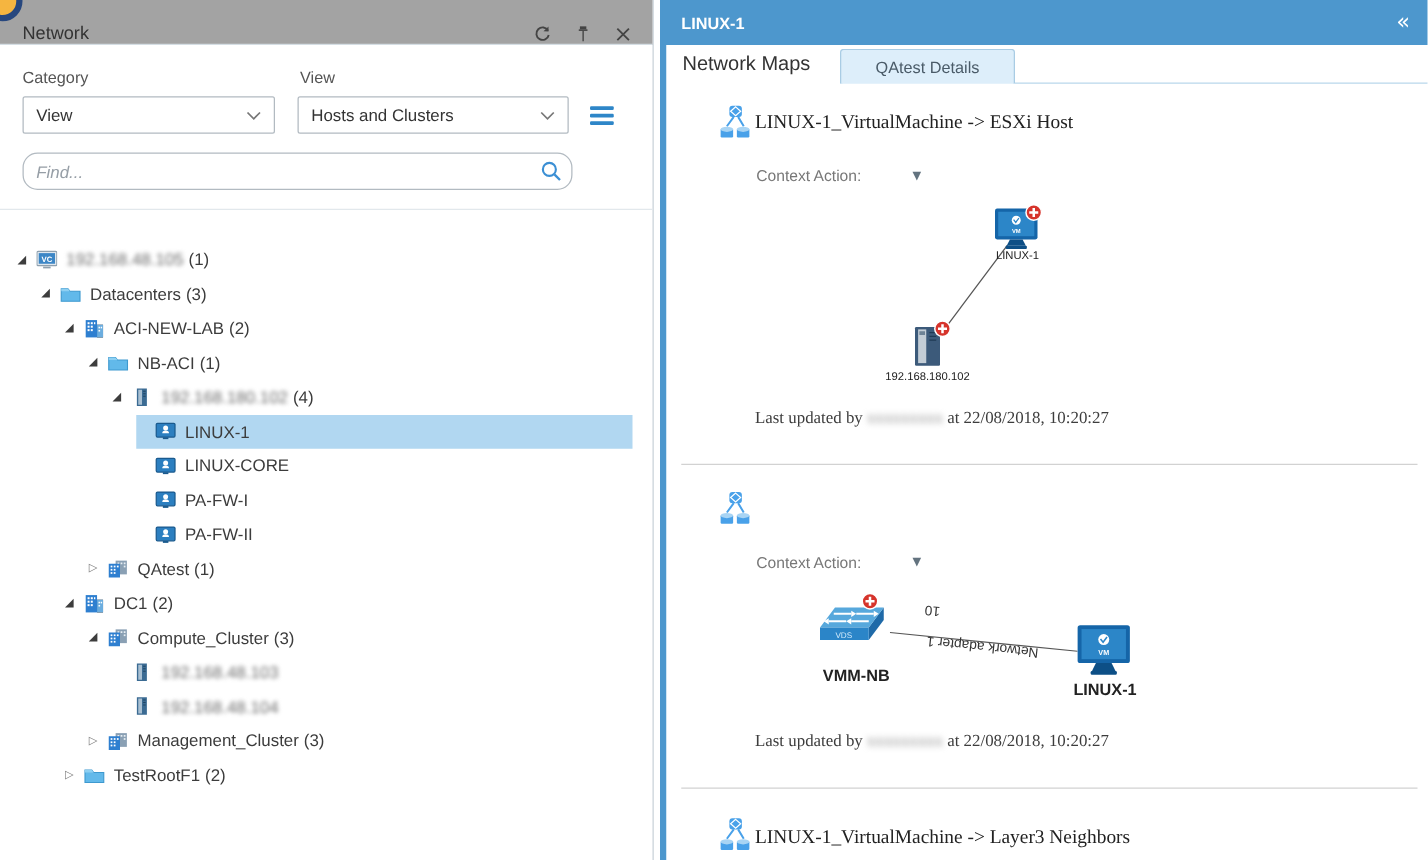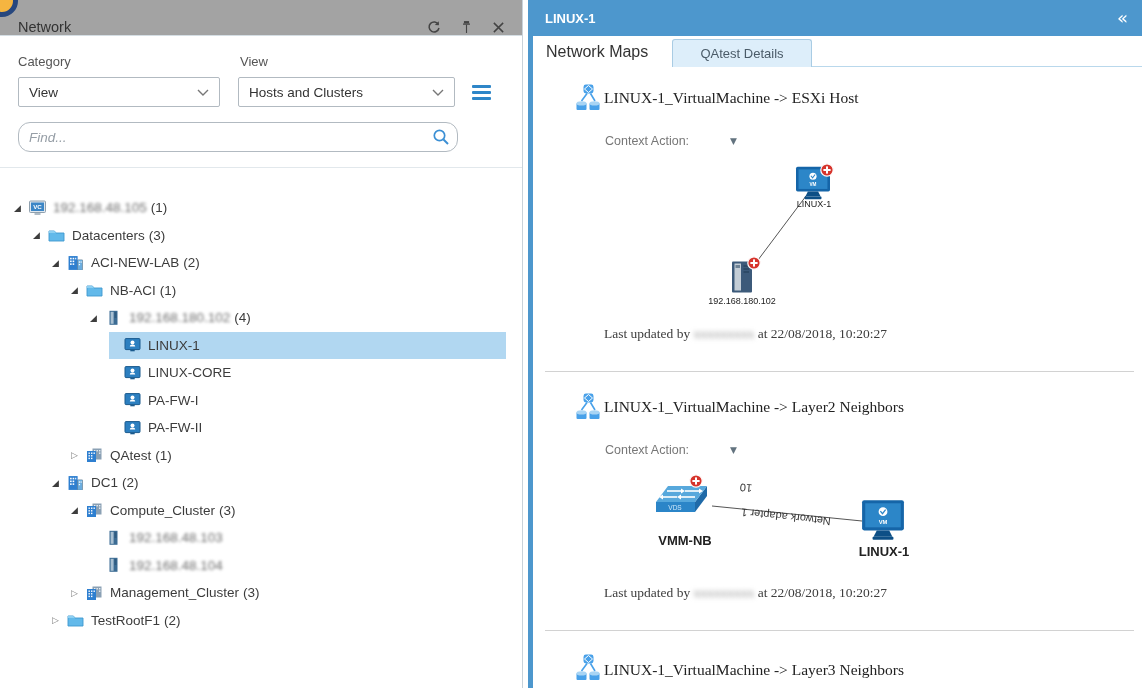--- a/index.html
+++ b/index.html
@@ -465,21 +465,20 @@
     <span>Last updated by</span>
     <span class="blur-user">xxxxxxxxx</span>
     <span>at 22/08/2018, 10:20:27</span>
   </span>
 
   <div class="sec-divider" style="top:371px;"></div>
 
   <svg class="sec-icon" style="left:45px; top:393px;">
       <use href="#i-map"></use>
     </svg>
-  <span class="sec-title" style="left:74px; top:398px;">LINUX-1_VirtualMachine -&gt; Layer2 Neighbors</span>
   <span class="ctx-action" style="left:75px; top:443px;">Context Action:</span>
   <span class="ctx-arrow" style="left:200px; top:445px;">▼</span>
 
   <svg class="map-node" style="left:125px; top:482px;" width="56" height="34">
       <use href="#i-vds"></use>
     </svg>
   <svg class="badge" style="left:159px; top:474px;">
       <use href="#i-badge"></use>
     </svg>
   <span class="node-label-big" style="left:119px; top:533px; width:72px;">VMM-NB</span>

